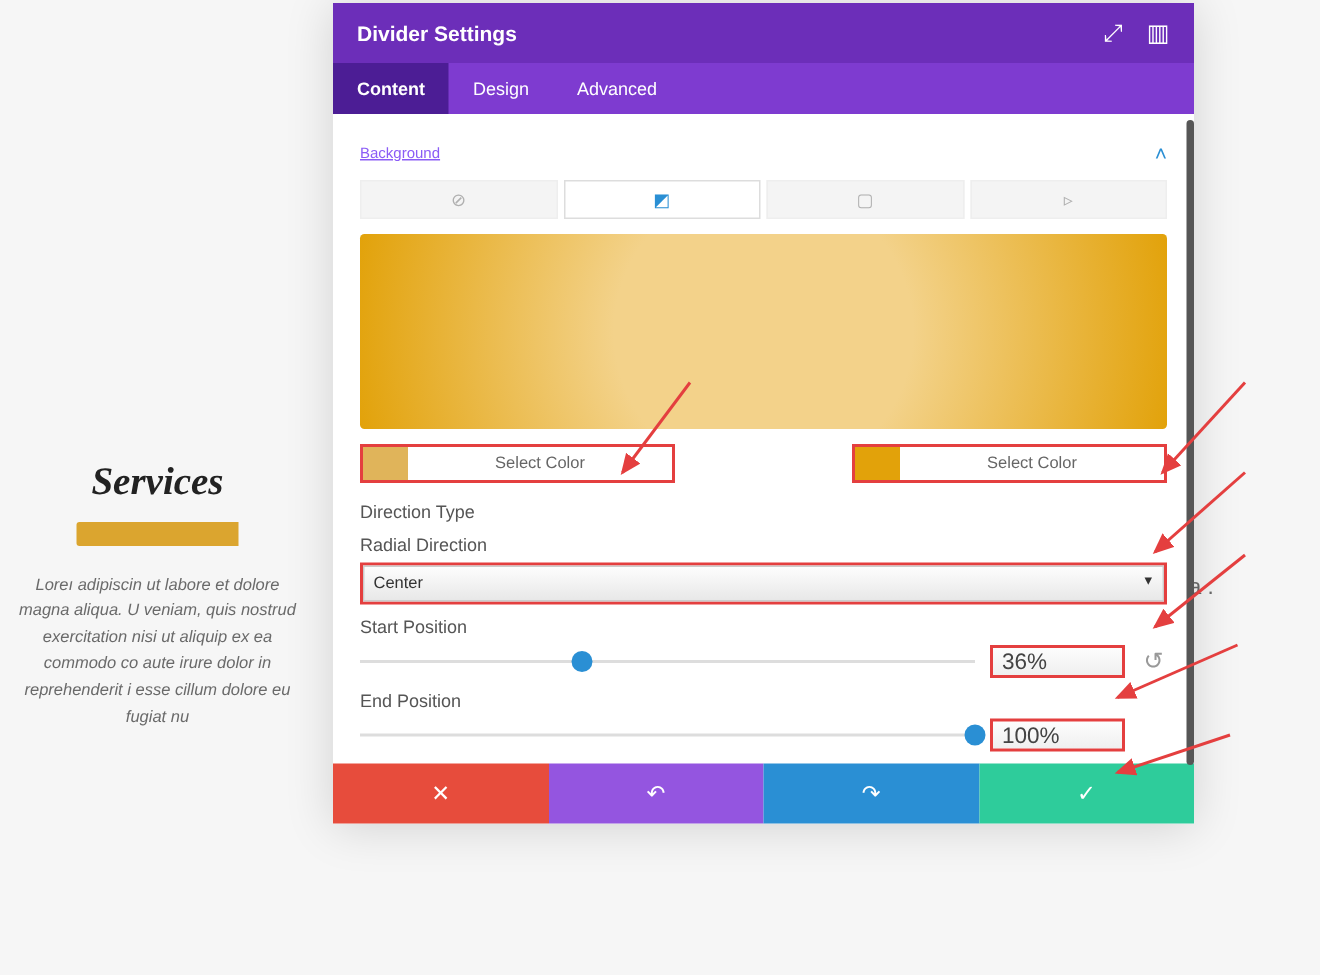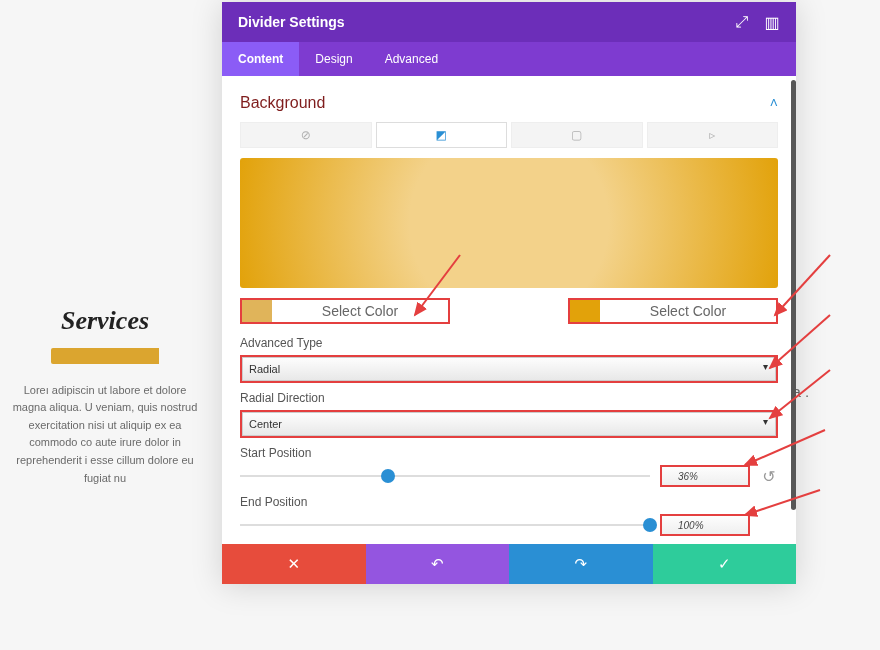--- a/index.html
+++ b/index.html
@@ -33,21 +33,21 @@
   }
   .bg-page .gold-bar {
     margin: 0 auto 18px;
     width: 108px;
     height: 16px;
     background: #dba52f;
     border-top-left-radius: 2px;
     border-bottom-left-radius: 2px;
     position: relative;
   }
-  .bg-page .lorem { padding: 0 10px; }
+  .bg-page .lorem { padding: 0 10px; font-style: italic; }
 
   .bg-right {
     position: absolute;
     left: 780px;
     top: 380px;
     width: 100px;
     text-align: left;
     color: #6a6a6a;
     font-size: 15px;
     line-height: 1.6;
@@ -81,42 +81,42 @@
   .tabs {
     background: #7e3bd0;
     display: flex;
   }
   .tab {
     padding: 10px 16px;
     font-size: 12px;
     color: #fff;
     cursor: pointer;
   }
-  .tab.active { background: #8b5cf6; font-weight: 600; }
+  .tab.active { background: #4c1d95; font-weight: 600; }
 
   .panel-body {
     background: #fff;
     padding: 12px 18px 0;
     position: relative;
   }
   .scroll-indicator {
     position: absolute;
     right: 0;
     top: 4px;
     width: 5px;
     height: 430px;
     background: #565656;
     border-radius: 3px;
   }
 
   .section-head {
     display:flex; align-items:center; justify-content:space-between;
     padding: 6px 0 10px;
   }
-  .section-head .label { color: #7f1d1d; font-size: 16px; }
+  .section-head .label { color: #8b5cf6; font-size: 10px; text-decoration: underline; }
   .section-head .chev { color:#2a8fd4; font-size: 14px; }
 
   .bg-type-tabs {
     display: flex; gap: 4px; margin-bottom: 10px;
   }
   .bg-type-tab {
     flex: 1;
     height: 26px;
     background: #f4f4f4;
     border: 1px solid #eee;
@@ -137,21 +137,21 @@
 
   .colorrow { display:flex; justify-content:space-between; margin-bottom: 12px; }
   .colorsel {
     display:flex; width: 210px; height: 26px;
     border: 2px solid #e43f3f;
     background:#fff;
   }
   .colorsel .swatch { width: 30px; }
   .colorsel .lbl {
     flex:1; display:flex; align-items:center; justify-content:center;
-    font-size: 14px; color:#666;
+    font-size: 11px; color:#666;
   }
 
   .field-label { font-size: 12px; color:#555; margin: 8px 0 5px; }
 
   .select-wrap {
     position: relative;
     border: 2px solid #e43f3f;
   }
   .select-wrap select {
     width: 100%; height: 24px; padding: 0 6px;
@@ -172,22 +172,22 @@
   }
   .slider .track { height:2px; background:#ddd; width:100%; }
   .slider .thumb {
     position:absolute; top:50%; transform:translate(-50%,-50%);
     width:14px; height:14px; border-radius:50%; background:#2a8fd4;
   }
   .valbox {
     width: 90px; height: 22px;
     border: 2px solid #e43f3f;
     background: linear-gradient(#fdfdfd,#efefef);
-    font-size: 10px; color:#444;
-    display:flex; align-items:center; padding: 0 16px; font-style: italic;
+    font-size: 15px; color:#444;
+    display:flex; align-items:center; padding: 0 6px;
   }
   .reset {
     width: 18px; height: 18px; color:#999; cursor:pointer;
     display:flex; align-items:center; justify-content:center;
   }
 
   .admin-head {
     display:flex; align-items:center; justify-content:space-between;
     padding: 16px 0;
     font-size: 13px; color:#666;
@@ -260,26 +260,21 @@
       <div class="colorsel">
         <div class="swatch" style="background:#e0b45a"></div>
         <div class="lbl">Select Color</div>
       </div>
       <div class="colorsel">
         <div class="swatch" style="background:#e2a20a"></div>
         <div class="lbl">Select Color</div>
       </div>
     </div>
 
-    <div class="field-label">Advanced Type</div>
-    <div class="select-wrap">
-      <select>
-        <option>Radial</option>
-      </select>
-    </div>
+    <div class="field-label">Direction Type</div>
 
     <div class="field-label">Radial Direction</div>
     <div class="select-wrap">
       <select>
         <option>Center</option>
       </select>
     </div>
 
     <div class="field-label">Start Position</div>
     <div class="slider-row">

